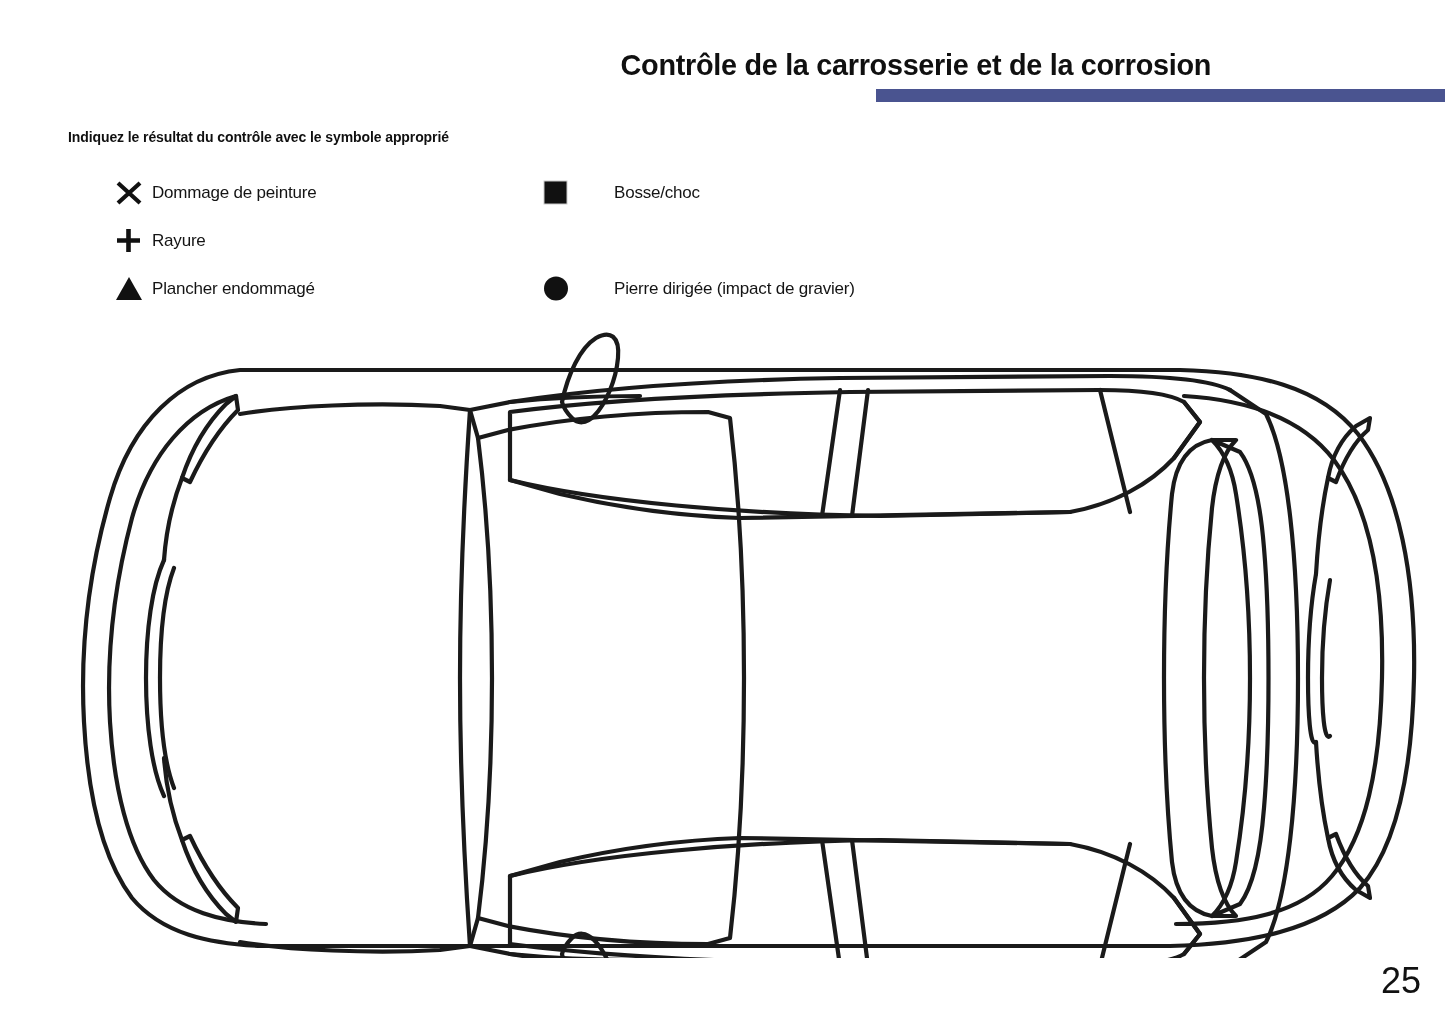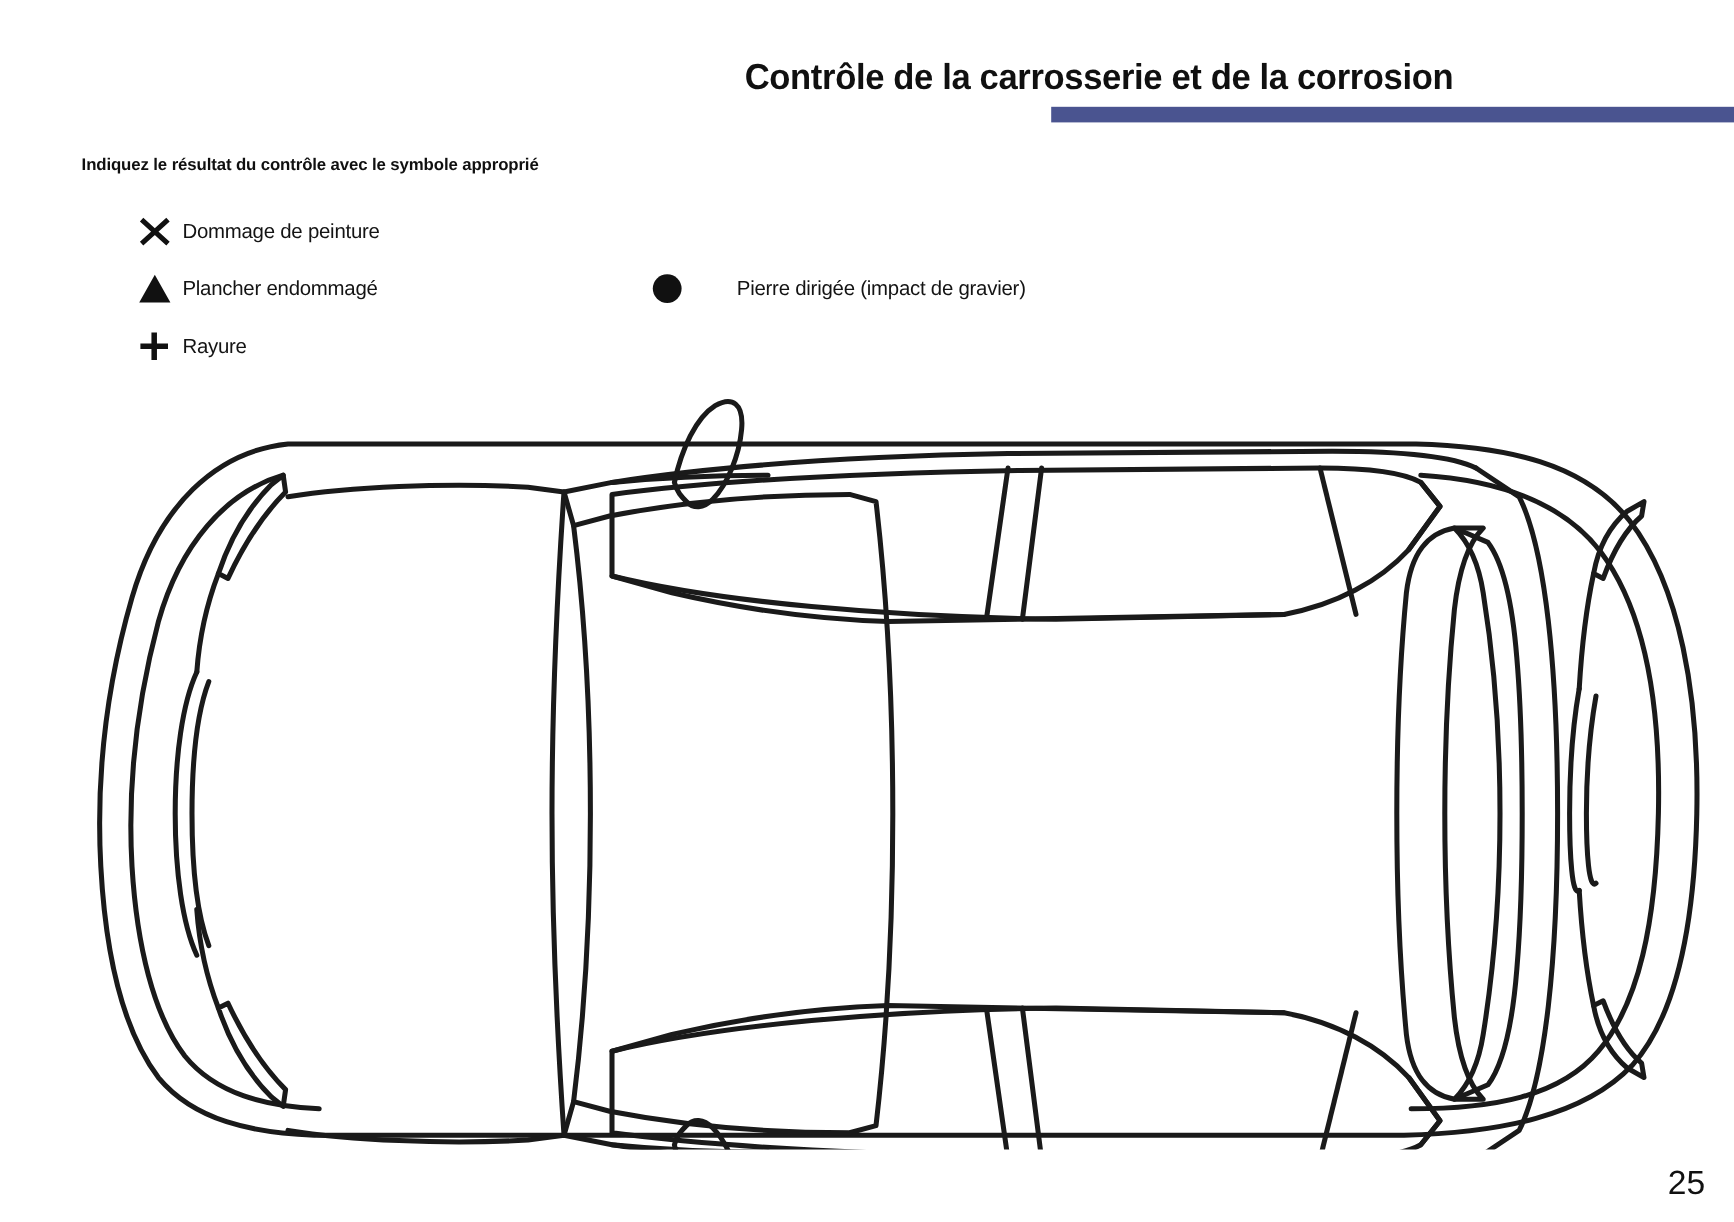--- a/index.html
+++ b/index.html
@@ -108,21 +108,21 @@
     width: 1400px;
     height: 640px;
   }
   .car-diagram svg { display: block; width: 100%; height: 100%; }
 
   
   .page-number {
     position: absolute;
     right: 24px;
     bottom: 16px;
-    font-size: 28px;
+    font-size: 36px;
     color: #111111;
     font-weight: normal;
   }
 </style>
 </head>
 <body>
 
 <div class="page-header">
   <div class="header-title">Contrôle de la carrosserie et de la corrosion</div>
   <div class="header-rule" style="background: rgb(74, 84, 144);"></div>
@@ -135,53 +135,61 @@
   <div class="legend-row">
     <div class="legend-entry col-left">
       <span class="legend-symbol">
         <svg width="36" height="30" viewBox="0 0 36 30">
           <path d="M6 6 L28 26 M28 6 L6 26" stroke="#111111" stroke-width="4.2" fill="none" stroke-linecap="butt"></path>
         </svg>
       </span>
       <span class="legend-label">Dommage de peinture</span>
     </div>
 
-  </div>
-
-  <div class="legend-row">
-    <div class="legend-entry col-left">
-      <span class="legend-symbol">
-        <svg width="36" height="30" viewBox="0 0 36 30">
-          <polygon points="17,4 30,27 4,27" fill="#111111"></polygon>
-        </svg>
-      </span>
-      <span class="legend-label">Plancher endommagé</span>
-    </div>
-
     <div class="legend-entry col-right">
       <span class="legend-symbol">
         <svg width="36" height="30" viewBox="0 0 36 30">
-          <circle cx="16" cy="15.5" r="12" fill="#111111"></circle>
+          <rect x="4" y="4" width="23" height="23" fill="#111111" stroke="#c9c9c9" stroke-width="1"></rect>
         </svg>
       </span>
-      <span class="legend-label">Pierre dirigée (impact de gravier)</span>
+      <span class="legend-label">Bosse/choc</span>
     </div>
   </div>
 
   <div class="legend-row">
     <div class="legend-entry col-left">
       <span class="legend-symbol">
         <svg width="36" height="30" viewBox="0 0 36 30">
           <path d="M16.5 4 L16.5 27 M5 15.5 L28 15.5" stroke="#111111" stroke-width="4.6" fill="none"></path>
         </svg>
       </span>
       <span class="legend-label">Rayure</span>
     </div>
   </div>
 
+  <div class="legend-row">
+    <div class="legend-entry col-left">
+      <span class="legend-symbol">
+        <svg width="36" height="30" viewBox="0 0 36 30">
+          <polygon points="17,4 30,27 4,27" fill="#111111"></polygon>
+        </svg>
+      </span>
+      <span class="legend-label">Plancher endommagé</span>
+    </div>
+
+    <div class="legend-entry col-right">
+      <span class="legend-symbol">
+        <svg width="36" height="30" viewBox="0 0 36 30">
+          <circle cx="16" cy="15.5" r="12" fill="#111111"></circle>
+        </svg>
+      </span>
+      <span class="legend-label">Pierre dirigée (impact de gravier)</span>
+    </div>
+  </div>
+
 </div>
 
 <div class="car-diagram">
   <svg viewBox="0 0 1400 640" xmlns="http://www.w3.org/2000/svg">
     <g fill="none" stroke="#1a1a1a" stroke-width="4.2" stroke-linecap="round" stroke-linejoin="round">
 
       <path d="
         M 200 52
         C 140 58, 92 104, 70 180
         C 48 256, 40 330, 44 404

